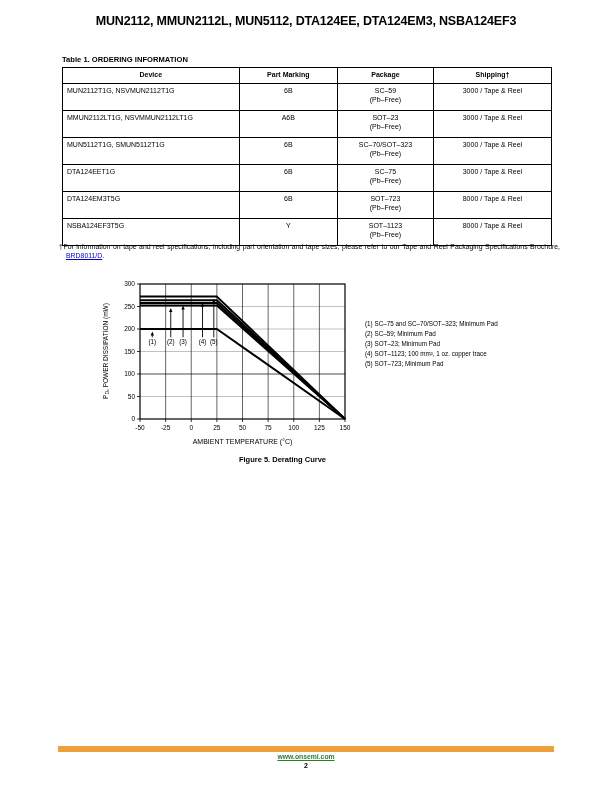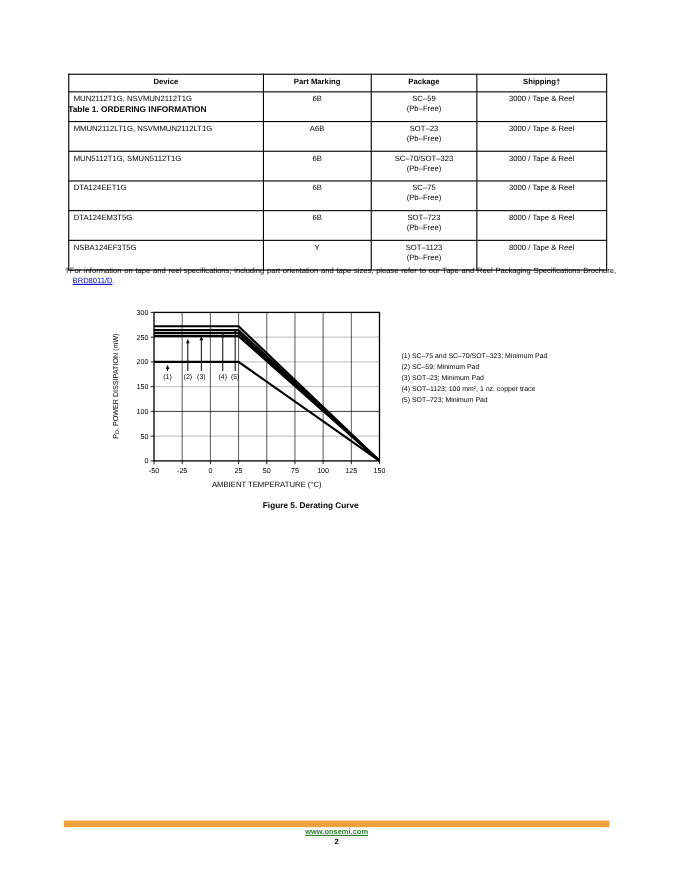--- a/index.html
+++ b/index.html
@@ -1,20 +1,20 @@
 <!DOCTYPE html>
 <html><head>
 <meta charset="utf-8">
 <style>
   html,body{margin:0;padding:0;background:#888;}
   .page{position:relative;width:612px;height:792px;background:#fff;overflow:hidden;
         font-family:"Liberation Sans",sans-serif;color:#000;}
   .page-title{position:absolute;top:14px;left:0;width:612px;text-align:center;
         font-size:12.5px;font-weight:bold;letter-spacing:-0.2px;}
-  .table-caption{position:absolute;top:55px;left:62px;font-size:7.6px;font-weight:bold;margin-top:40px;}
+  .table-caption{position:absolute;top:55px;left:62px;font-size:7.6px;font-weight:bold;}
   table.ordering{position:absolute;top:67px;left:62px;width:490px;border-collapse:collapse;
         font-size:7px;line-height:8.6px;}
   table.ordering th,table.ordering td{border:1px solid #000;padding:2px 4px;}
   table.ordering th{font-weight:bold;text-align:center;height:11px;}
   table.ordering td{vertical-align:top;padding-top:3px;height:21px;}
   td.c-device{width:178px;text-align:left;}
   td.c-mark{width:96px;text-align:center;}
   td.c-pkg{width:93px;text-align:center;}
   td.c-ship{width:117px;text-align:center;}
   .footnote{position:absolute;top:243px;left:59px;width:494px;font-size:6.9px;
@@ -34,20 +34,21 @@
         font-size:6.8px;font-weight:bold;}
   .footer-link a{text-decoration:underline;}
   .page-number{position:absolute;top:762px;left:0;width:612px;text-align:center;
         font-size:7px;font-weight:bold;}
 </style>
 </head>
 <body>
 
 <div class="page">
 
+  <div class="page-title">MUN2112, MMUN2112L, MUN5112, DTA124EE, DTA124EM3, NSBA124EF3</div>
 
   <div class="table-caption">Table 1. ORDERING INFORMATION</div>
 
   <table class="ordering">
     <thead>
       <tr>
         <th>Device</th>
         <th>Part Marking</th>
         <th>Package</th>
         <th>Shipping†</th>

